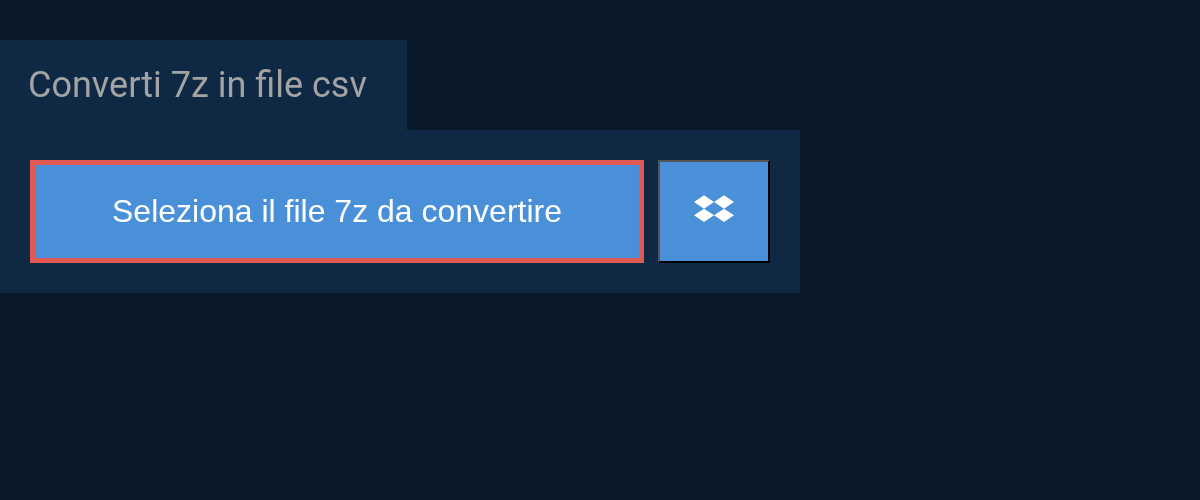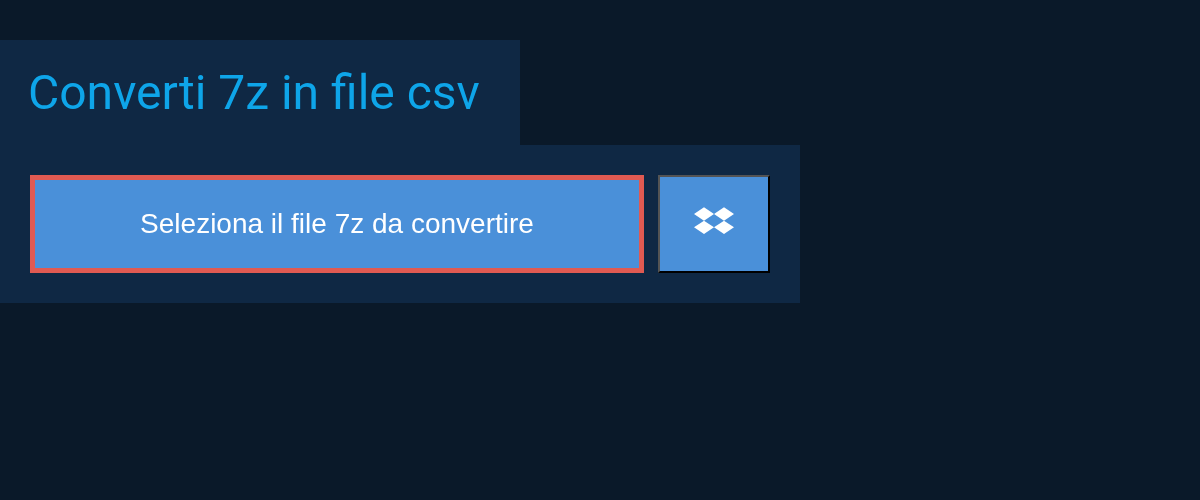--- a/index.html
+++ b/index.html
@@ -14,38 +14,38 @@
       font-family: -apple-system, BlinkMacSystemFont, "Segoe UI", Roboto, sans-serif;
       overflow: hidden;
     }
     .tab-header {
       display: inline-block;
       background: #0f2844;
       padding: 24px 40px 24px 28px;
       margin-top: 40px;
     }
     .tab-title {
-      color: #0ea5e9;
-      font-size: 48px;
+      color: #a3a3a3;
+      font-size: 36px;
       font-weight: 400;
     }
     .panel {
       background: #0f2844;
       padding: 30px 30px 30px 30px;
       width: 800px;
     }
     .button-row {
       display: flex;
       gap: 14px;
     }
     .select-file-button {
       background: #4a90d9;
       border: 5px solid #e05a52;
       color: #ffffff;
-      font-size: 28px;
+      font-size: 32px;
       font-weight: 400;
       padding: 28px 50px;
       cursor: pointer;
       display: flex;
       align-items: flex-end;
       justify-content: center;
       flex: 1;
     }
     .dropbox-button {
       background: #4a90d9;

